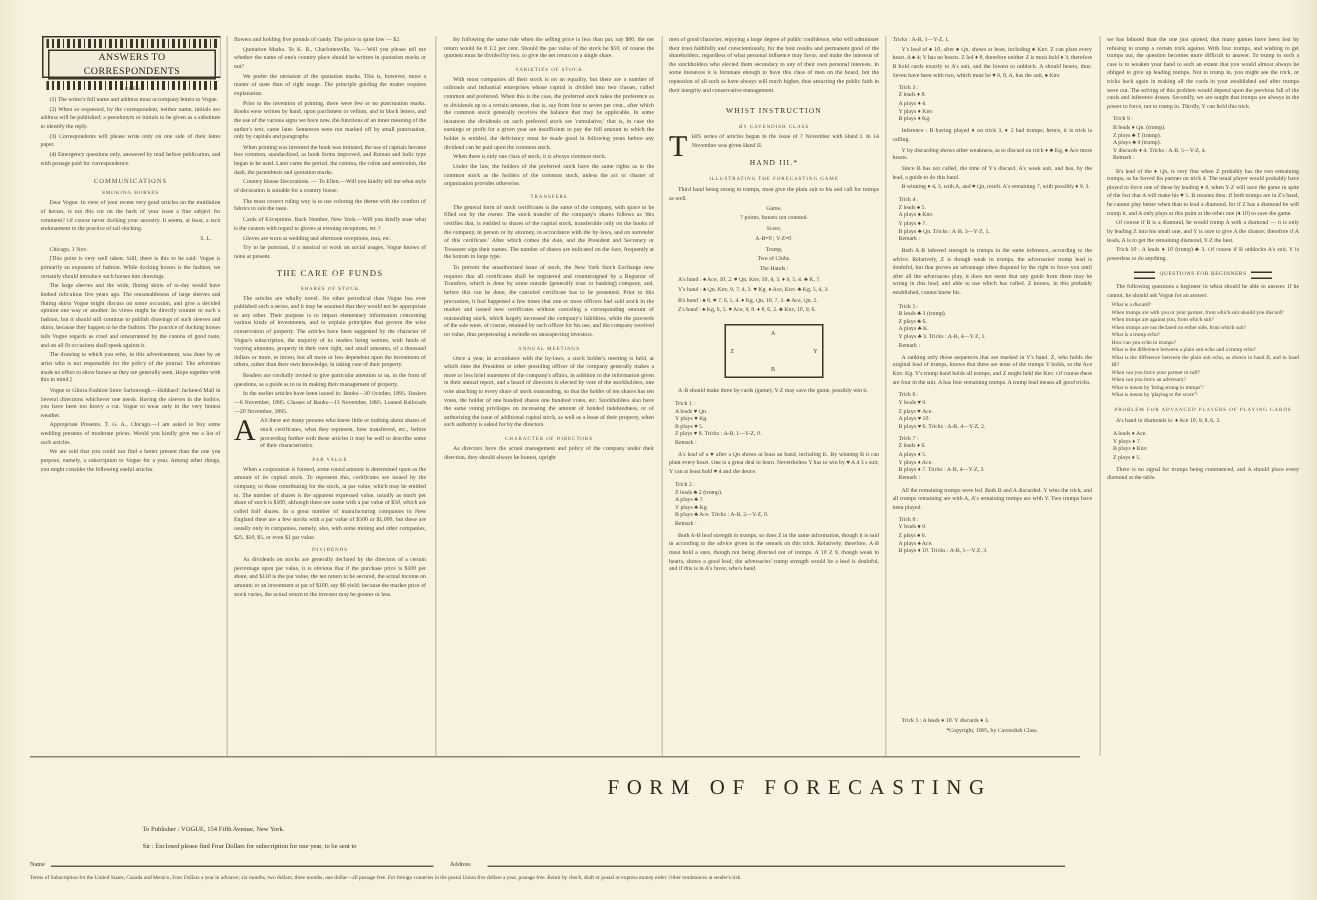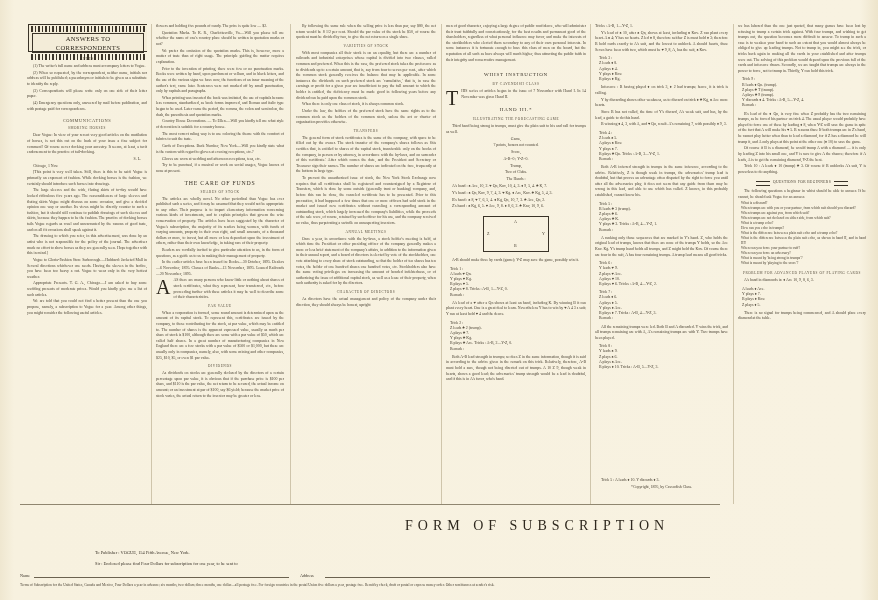--- a/index.html
+++ b/index.html
@@ -307,21 +307,21 @@
 
   <div class="divider" style="left:151px;top:24px;height:480px;"></div>
   <div class="divider" style="left:290px;top:24px;height:480px;"></div>
   <div class="divider" style="left:441px;top:24px;height:480px;"></div>
   <div class="divider" style="left:590px;top:24px;height:480px;"></div>
   <div class="divider" style="left:733px;top:24px;height:480px;"></div>
 
   <div class="hr"></div>
 
   <div class="form">
-    <div class="form-title">FORM OF SUBSCRIPTION</div>
+    <div class="form-title">FORM OF FORECASTING</div>
     <div class="form-line fl1">To Publisher : VOGUE, 154 Fifth Avenue, New York.</div>
     <div class="form-line fl2">Sir : Enclosed please find Four Dollars for subscription for one year, to be sent to</div>
     <div class="name-row">
       <span class="lab" style="left:0;">Name</span>
       <span class="blank" style="left:14px;width:255px;"></span>
       <span class="lab" style="left:280px;">Address</span>
       <span class="blank" style="left:305px;width:385px;"></span>
     </div>
     <div class="terms">Terms of Subscription for the United States, Canada and Mexico, Four Dollars a year in advance; six months, two dollars; three months, one dollar—all postage free. For foreign countries in the postal Union five dollars a year, postage free. Remit by check, draft or postal or express money order. Other remittances at sender's risk.</div>
 

